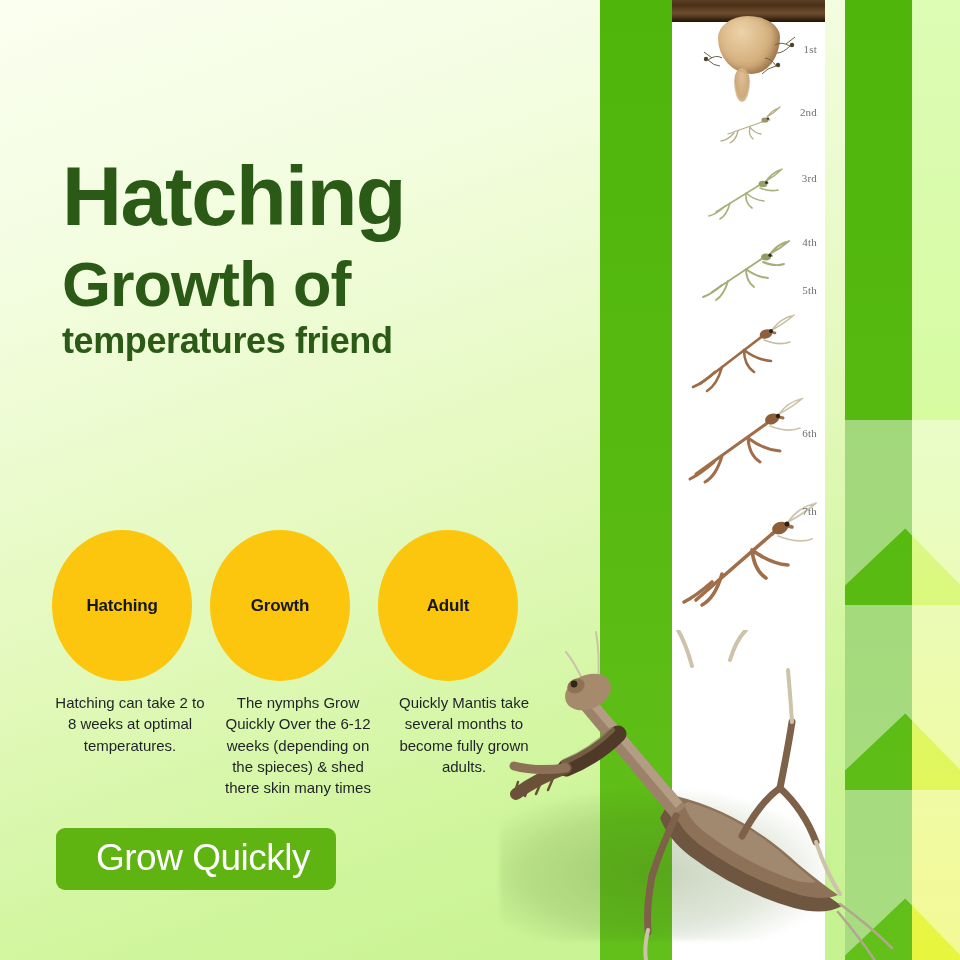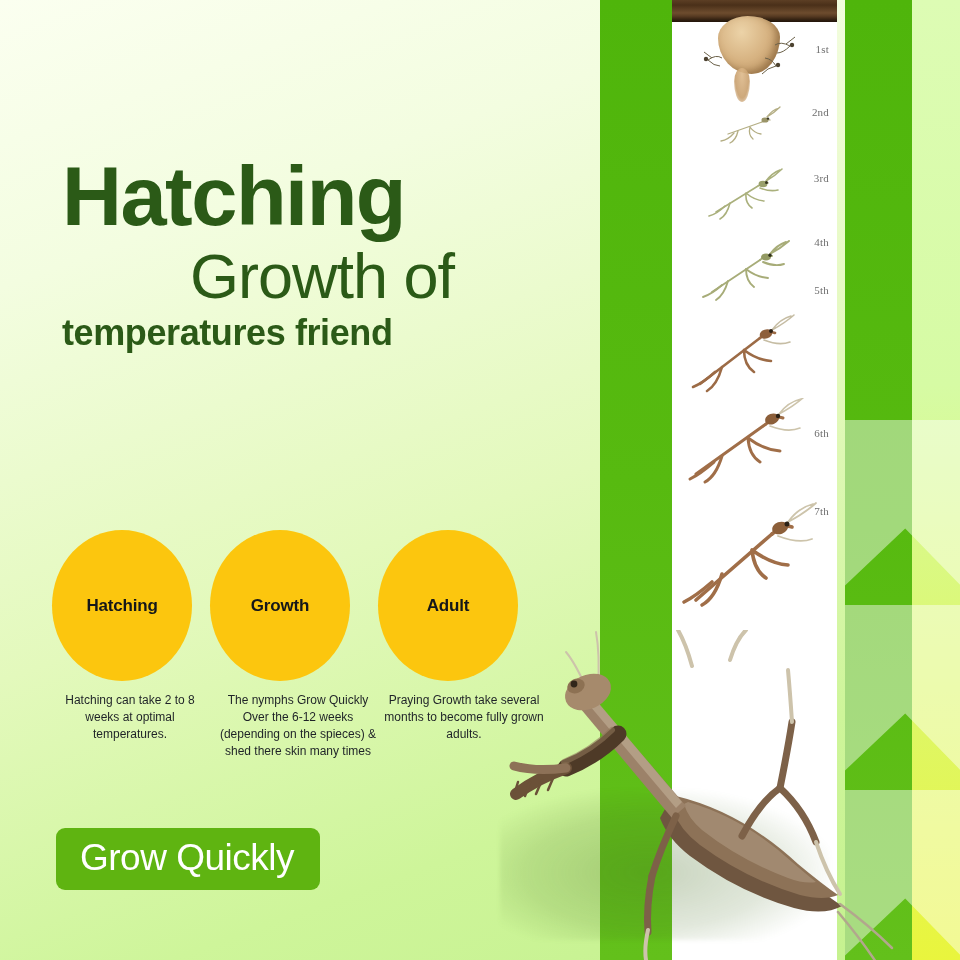--- a/index.html
+++ b/index.html
@@ -36,21 +36,21 @@
     position:absolute;left:-10px;width:135px;height:175px;
     background:rgba(255,255,255,0.45);
     clip-path:polygon(0 0,100% 0,100% 100%,52% 62%,0 100%);
   }
   .wm-chev.c1{top:0;}
   .wm-chev.c2{top:185px;}
   .wm-chev.c3{top:370px;}
 
   
   .strip{
-    position:absolute;left:672px;top:0;width:165px;height:960px;
+    position:absolute;left:672px;top:0;width:153px;height:960px;
     background:#ffffff;overflow:hidden;
   }
   .branch{
     position:absolute;left:-14px;top:-4px;width:205px;height:26px;
     background:linear-gradient(180deg,#6b4a2d 0%,#4a3019 35%,#6d4c2e 65%,#3b2512 100%);
     border-radius:4px/9px;
     box-shadow:inset 0 -3px 4px rgba(0,0,0,.45);
   }
   .ootheca{
     position:absolute;left:46px;top:16px;width:62px;height:58px;
@@ -73,21 +73,21 @@
 
   
   .nymph{position:absolute;}
 
   
   .headline{
     position:absolute;left:62px;top:158px;width:520px;
     color:#2b5a17;line-height:.93;
   }
   .h-line1{font-size:83px;font-weight:800;letter-spacing:-1.5px;display:block;}
-  .h-line2{font-size:63px;font-weight:400;letter-spacing:-1px;display:block;margin-top:12px;text-align:center;}
+  .h-line2{font-size:63px;font-weight:700;letter-spacing:-1px;display:block;margin-top:20px;}
   .h-line3{font-size:36px;font-weight:800;letter-spacing:-.4px;display:block;margin-top:10px;}
 
   .subhead{
     position:absolute;left:56px;top:418px;width:540px;
     font-size:22px;font-weight:700;color:#17202a;line-height:1.35;
   }
 
   
   .circles{position:absolute;left:52px;top:530px;width:520px;height:160px;}
   .circle{
@@ -95,29 +95,29 @@
     background:#fcc60e;display:flex;align-items:center;justify-content:center;
   }
   .circle.c1{left:0;}
   .circle.c2{left:158px;}
   .circle.c3{left:326px;}
   .circle span{font-size:17px;font-weight:800;color:#15171a;letter-spacing:-.2px;}
 
   .captions{position:absolute;left:40px;top:692px;width:540px;}
   .cap{
     position:absolute;top:0;text-align:center;
-    font-size:12px;line-height:1.42;color:#1e2227;
+    font-size:15px;line-height:1.42;color:#1e2227;
   }
   .cap.p1{left:10px;width:160px;}
   .cap.p2{left:178px;width:160px;}
   .cap.p3{left:344px;width:160px;}
 
   .cta{
     position:absolute;left:56px;top:828px;
-    padding:11px 26px 14px 24px;border-radius:9px;
+    padding:11px 26px 14px 40px;border-radius:9px;
     background:#5fb411;color:#ffffff;
     font-size:37px;font-weight:400;letter-spacing:-.5px;
     line-height:1;
   }
 
   
   .adult{
     position:absolute;left:480px;top:630px;width:440px;height:330px;
     pointer-events:none;
   }
@@ -266,21 +266,21 @@
       <span>Adult</span>
     </div>
     <div class="circle c2">
       <span>Growth</span>
     </div>
   </div>
 
   <div class="captions">
     <div class="cap p1">Hatching can take 2 to 8 weeks at optimal temperatures.</div>
     <div class="cap p2">The nymphs Grow Quickly Over the 6-12 weeks (depending on the spieces) &amp; shed there skin many times</div>
-    <div class="cap p3">Praying Growth take several months to become fully grown adults.</div>
+    <div class="cap p3">Quickly Mantis take several months to become fully grown adults.</div>
   </div>
 
   <div class="cta">Grow Quickly</div>
 
   <div class="adult-shadow"></div>
   <svg class="adult" viewBox="0 0 440 330">
 
     <g stroke="#cdc3ab" stroke-width="2" fill="none" stroke-linecap="round">
       <path d="M108 62 q-12 -28 -22 -40"></path>
       <path d="M118 58 q2 -34 -2 -56"></path>

